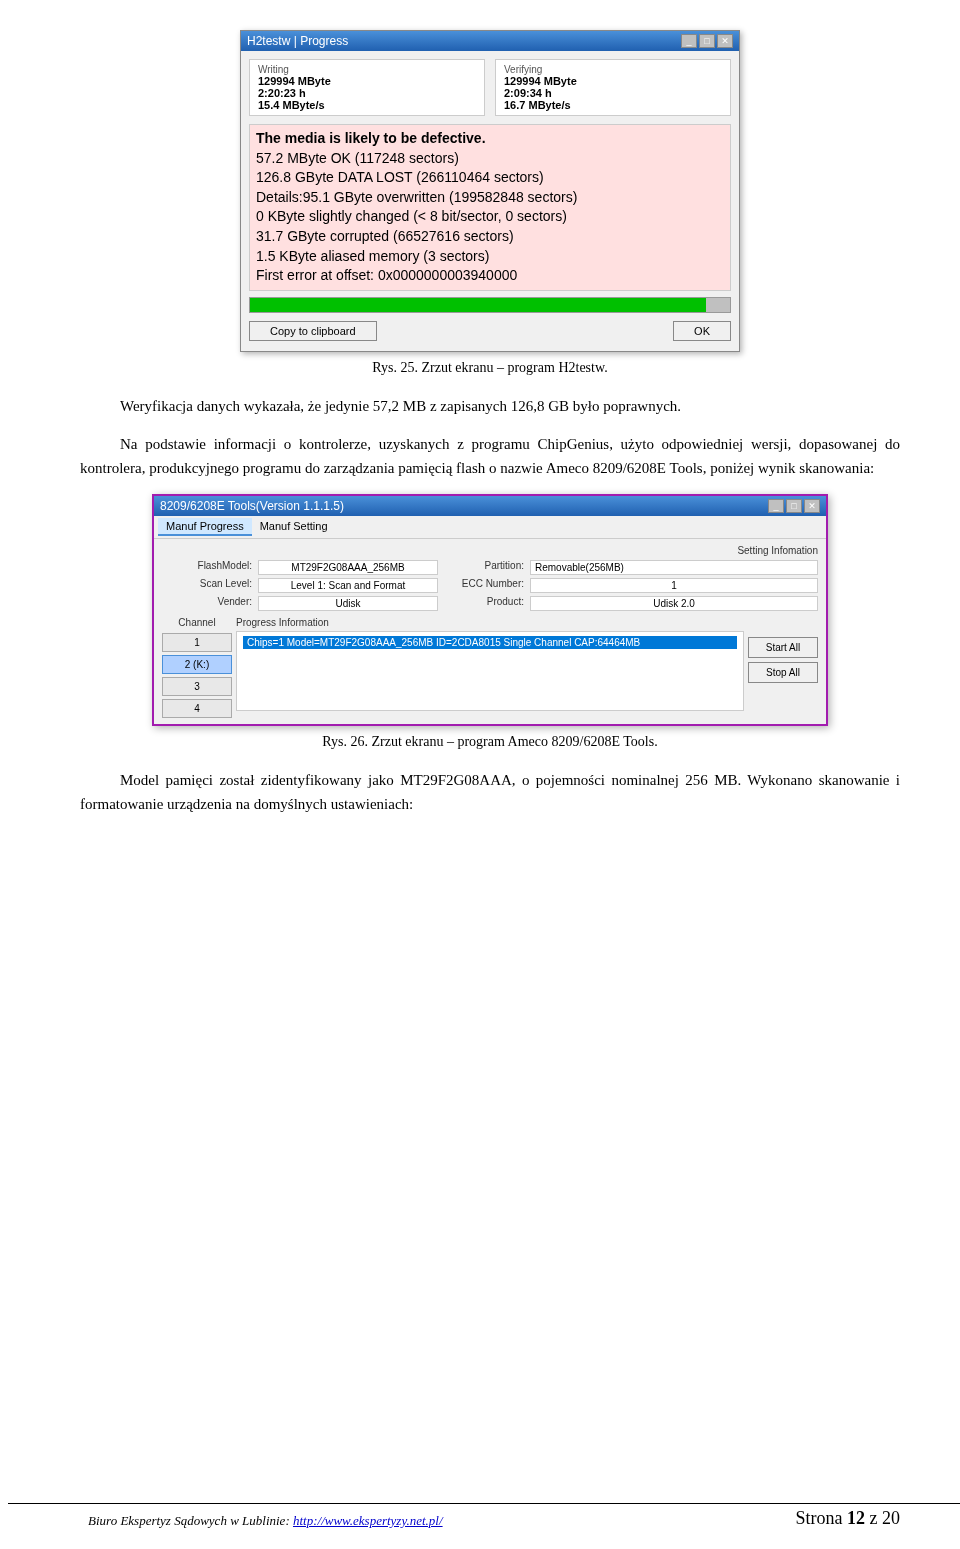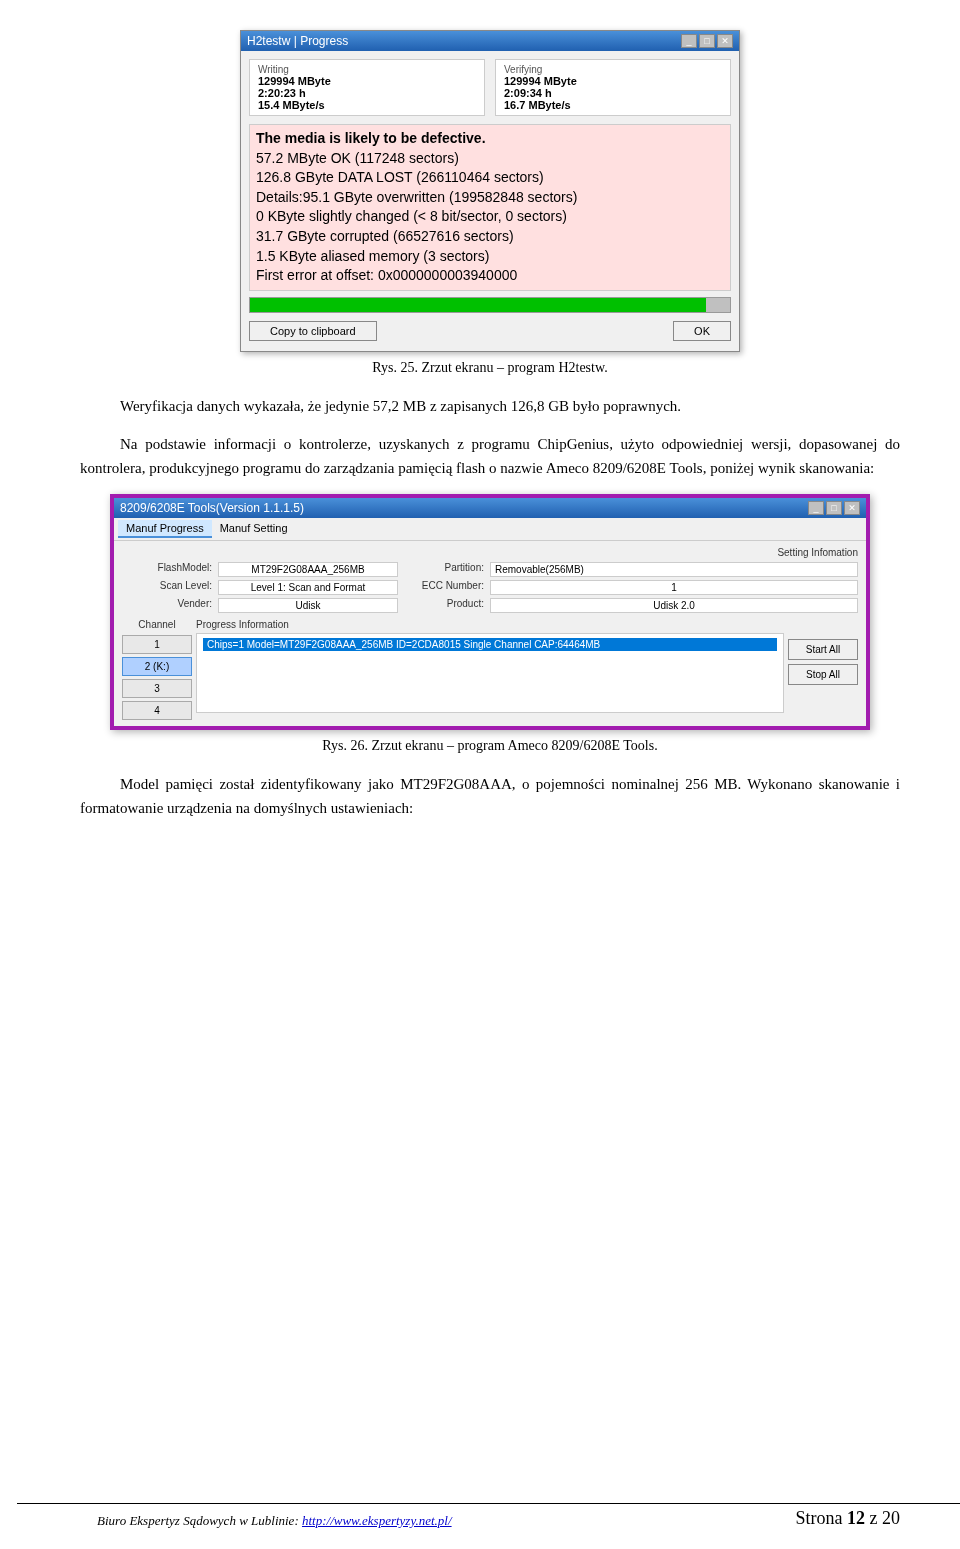--- a/index.html
+++ b/index.html
@@ -121,23 +121,23 @@
       font-size: 15px;
       line-height: 1.6;
       text-align: justify;
       margin-bottom: 14px;
       font-family: 'Times New Roman', Times, serif;
       text-indent: 40px;
     }
 
     
     .win-ameco {
-      width: 760px;
+      width: 676px;
       margin: 0 auto 8px auto;
-      border: 4px solid #a21caf;
+      border: 2px solid #a21caf;
       box-shadow: 2px 2px 8px rgba(0,0,0,0.3);
       background: #f0f0f0;
       font-family: Arial, sans-serif;
       font-size: 11px;
     }
     .ameco-titlebar {
       background: linear-gradient(to bottom, #4a90d9, #2060b0);
       color: #fff;
       font-size: 12px;
       padding: 3px 6px;
@@ -252,21 +252,21 @@
       padding: 4px 6px;
       font-size: 10px;
       text-align: center;
       cursor: pointer;
     }
 
     
     .page-footer {
       position: absolute;
       bottom: 20px;
-      left: 17px;
+      left: 8px;
       right: 0;
       padding: 0 60px 0 80px;
       display: flex;
       justify-content: space-between;
       align-items: flex-end;
       font-size: 13px;
       border-top: 1px solid #000;
       padding-top: 4px;
     }
     .footer-left {

